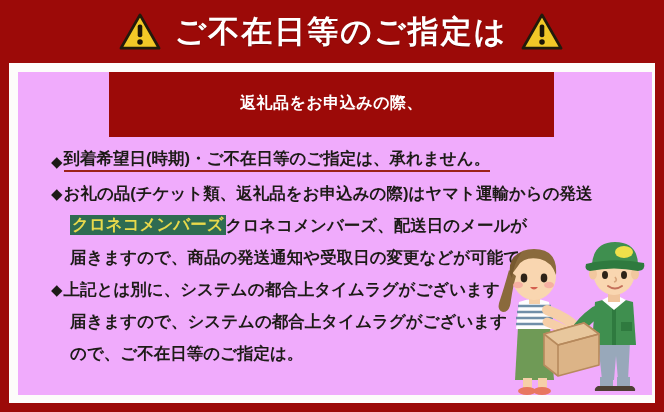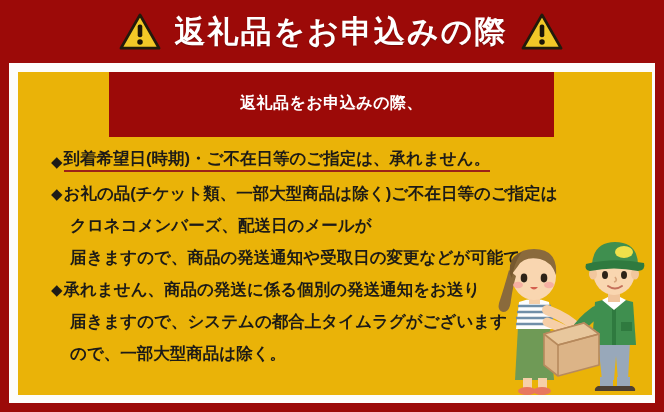--- a/index.html
+++ b/index.html
@@ -55,21 +55,21 @@
     display: block;
   }
 
   
   .content-panel {
     position: absolute;
     left: 9px;
     top: 72px;
     width: 634px;
     height: 323px;
-    background: #eab308;
+    background: #f0abfc;
     box-sizing: border-box;
     overflow: hidden;
   }
 
   
   .callout-box {
     position: absolute;
     left: 91px;
     top: -4px;
     width: 445px;
@@ -143,21 +143,21 @@
 <body>
 
 <div id="notice-root">
 
   <div class="header-banner">
     <svg class="warn-tri" viewBox="0 0 44 40" aria-hidden="true">
       <path d="M22 2 L42 37 L2 37 Z" fill="#f2c827" stroke="#221a0c" stroke-width="3" stroke-linejoin="round"></path>
       <rect x="19.6" y="12" width="4.8" height="13.5" rx="2.2" fill="#1a1407"></rect>
       <circle cx="22" cy="30.5" r="2.9" fill="#1a1407"></circle>
     </svg>
-    <div class="header-title">返礼品をお申込みの際</div>
+    <div class="header-title">ご不在日等のご指定は</div>
     <svg class="warn-tri" viewBox="0 0 44 40" aria-hidden="true">
       <path d="M22 2 L42 37 L2 37 Z" fill="#f2c827" stroke="#221a0c" stroke-width="3" stroke-linejoin="round"></path>
       <rect x="19.6" y="12" width="4.8" height="13.5" rx="2.2" fill="#1a1407"></rect>
       <circle cx="22" cy="30.5" r="2.9" fill="#1a1407"></circle>
     </svg>
   </div>
 
   <div class="content-panel">
 
     <div class="callout-box">
@@ -169,40 +169,41 @@
       <div class="para">
         <div class="line">
           <span class="bullet-mark">◆</span>
           <span class="underlined">到着希望日(時期)・ご不在日等のご指定は、承れません。</span>
         </div>
       </div>
 
       <div class="para">
         <div class="line">
           <span class="bullet-mark">◆</span>
-          <span>お礼の品(チケット類、一部大型商品は除く)ご不在日等のご指定は</span>
-        </div>
-        <div class="line indent">
+          <span>お礼の品(チケット類、返礼品をお申込みの際)はヤマト運輸からの発送</span>
+        </div>
+        <div class="line indent">
+            <span class="hl-green">クロネコメンバーズ</span>
             <span>クロネコメンバーズ、配送日のメールが</span>
         </div>
         <div class="line indent">
           <span>届きますので、商品の発送通知や受取日の変更などが可能です。</span>
         </div>
       </div>
 
       <div class="para">
         <div class="line">
           <span class="bullet-mark">◆</span>
-          <span>承れません、商品の発送に係る個別の発送通知をお送り</span>
+          <span>上記とは別に、システムの都合上タイムラグがございます</span>
         </div>
         <div class="line indent">
           <span>届きますので、システムの都合上タイムラグがございます</span>
         </div>
         <div class="line indent">
-          <span>ので、一部大型商品は除く。</span>
+          <span>ので、ご不在日等のご指定は。</span>
         </div>
       </div>
 
     </div>
 
     <svg class="illustration" viewBox="0 0 182 165" aria-hidden="true">
 
       <g>
 
         <path d="M44 97 L76 97 L80 150 L41 150 Z" fill="#6f9a56"></path>

